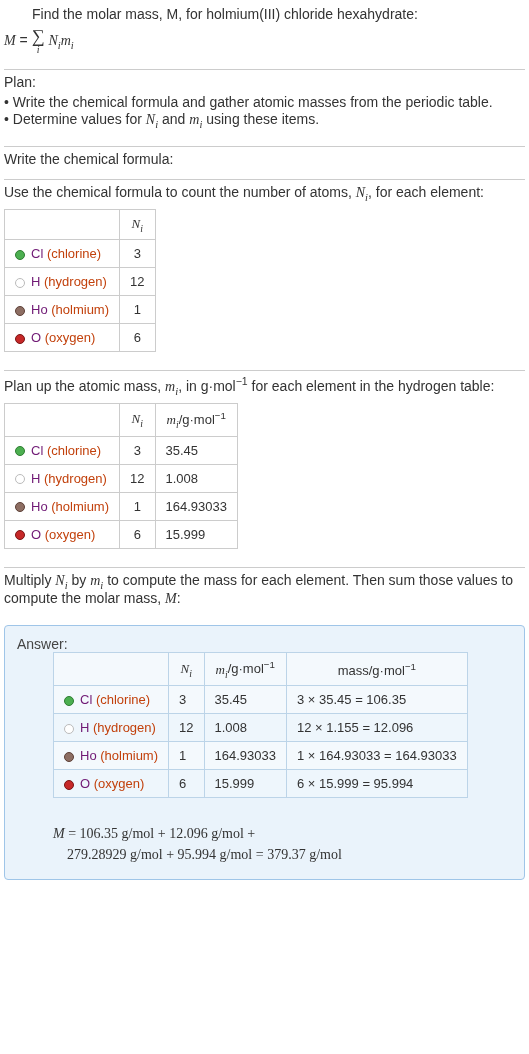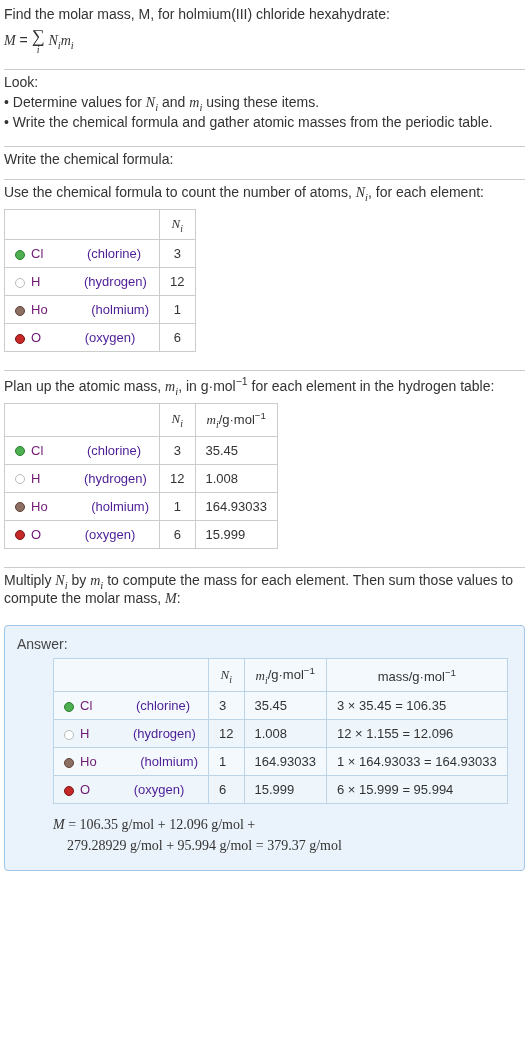--- a/index.html
+++ b/index.html
@@ -61,50 +61,50 @@
     border-radius: 50%;
     margin-right: 6px;
     vertical-align: middle;
     border: 1px solid #999;
   }
   .dot-cl { background: #4caf50; border-color: #2e7d32; }
   .dot-h  { background: #fff;    border-color: #bbb; }
   .dot-ho { background: #8d6e63; border-color: #5d4037; }
   .dot-o  { background: #c62828; border-color: #7b1414; }
   .el-name { color: #701a75; }
-  .el-paren { color: #4c1d95; margin-left: 40px; }
+  .el-paren { color: #c2410c; }
   
   .answer-box {
     background: #eaf3fb;
     border: 1px solid #9fc5e8;
     border-radius: 4px;
     padding: 10px 12px 14px 12px;
     margin: 6px 4px 8px 4px;
   }
-  .answer-box .label { color: #444; margin-bottom: 6px; }
+  .answer-box .label { color: #444; margin-bottom: 0; }
   .answer-table {
     margin-left: 36px;
     border-collapse: collapse;
   }
   .answer-table th, .answer-table td {
     border: 1px solid #bcd4e8;
     padding: 6px 10px;
     font-size: 13px;
     font-weight: normal;
     background: #f4f9fd;
   }
   .answer-table tr:nth-child(odd) td { background: #eef6fc; }
   .answer-table th { text-align: center; background: #f4f9fd; }
   .answer-final {
-    margin: 10px 0 0 36px;
+    margin: 25px 0 0 36px;
     font-family: 'Times New Roman', serif;
     font-size: 14px;
     line-height: 1.5;
   }
-  .title-line { line-height: 1.5; }
+  .title-line { line-height: 1.5; margin-left: 28px; }
   .chem-formula { font-family: Arial, sans-serif; }
 </style>
 </head>
 <body>
 
 <div class="section">
   <div class="title-line">
     <span>Find the molar mass, M, for holmium(III) chloride hexahydrate:</span>
   </div>
   <div class="formula-line">
@@ -113,28 +113,28 @@
     <span class="sum-symbol">
       <span class="sigma">∑</span>
       <span class="idx">i</span>
     </span>
     <span class="math-i"> N<span class="sub">i</span>m<span class="sub">i</span></span>
   </div>
 </div>
 <hr class="sep">
 
 <div class="section">
-  <div>Look:</div>
+  <div>Plan:</div>
   <div class="bullet-list">
-    <div>
-      • Determine values for <span class="math-i">N<span class="sub">i</span></span> and <span class="math-i">m<span class="sub">i</span></span> using these items.
-    </div>
     <div>
       
       • Write the chemical formula and gather atomic masses from the periodic table.
+    </div>
+    <div>
+      • Determine values for <span class="math-i">N<span class="sub">i</span></span> and <span class="math-i">m<span class="sub">i</span></span> using these items.
     </div>
   </div>
 </div>
 <hr class="sep">
 
 <div class="section">
   <div>Write the chemical formula:</div>
 </div>
 <hr class="sep">
 

